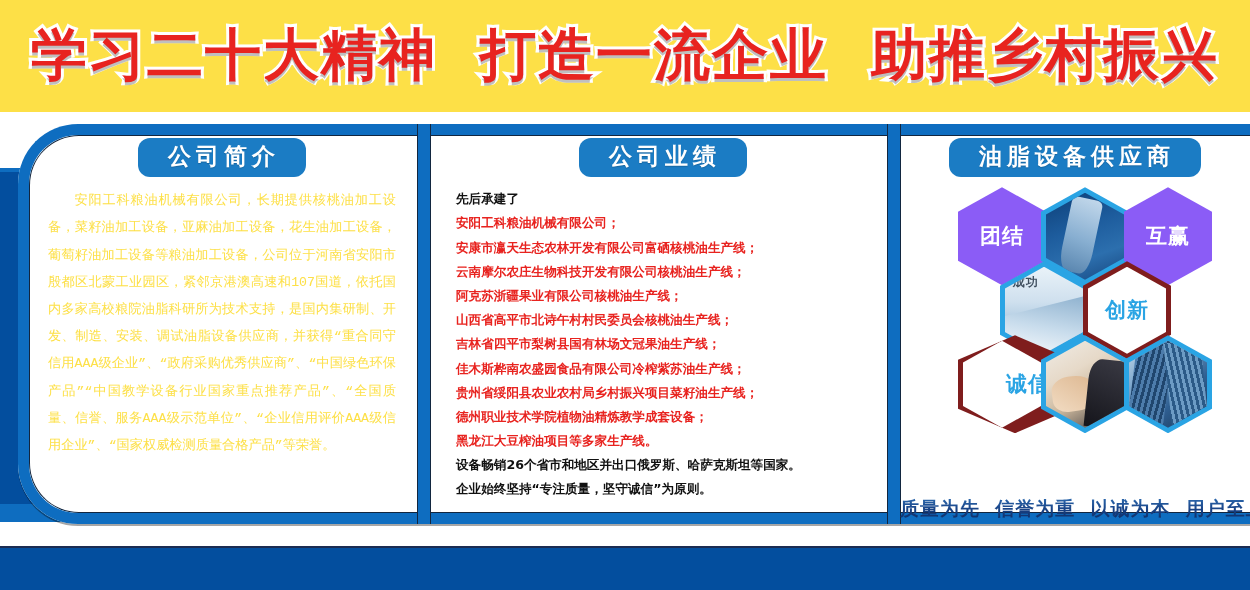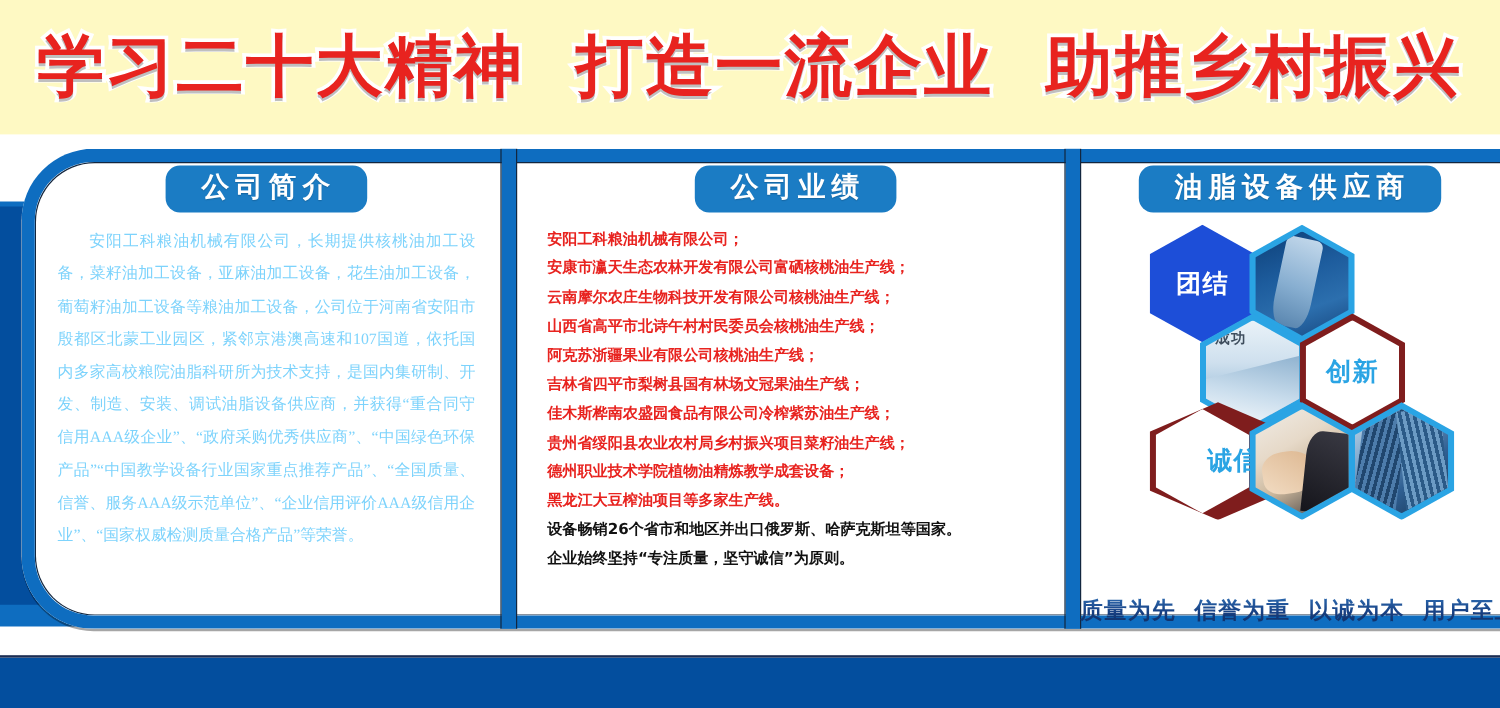--- a/index.html
+++ b/index.html
@@ -6,21 +6,21 @@
   body{
     width:1250px;height:590px;overflow:hidden;
     font-family:"Liberation Sans","DejaVu Sans",sans-serif;
     background:#034e9e;
   }
   .poster{position:relative;width:1250px;height:590px;overflow:hidden;background:#034e9e;}
 
   
   .header{
     position:absolute;left:0;top:0;width:1250px;height:112px;
-    background:#fef9c3;
+    background:#fde047;
     display:flex;align-items:center;justify-content:center;
     z-index:5;
   }
   .header-title{
     font-family:"DejaVu Sans","Liberation Sans",sans-serif;
     font-size:56px;font-weight:bold;letter-spacing:2px;
     color:#e8231f;
     -webkit-text-stroke:6px #ffffff;
     paint-order:stroke fill;
     white-space:pre;
@@ -109,22 +109,22 @@
     font-family:"DejaVu Sans","Liberation Sans",sans-serif;
     font-size:23px;font-weight:bold;letter-spacing:5px;
     padding:6px 26px 8px 30px;border-radius:12px;
     line-height:1.1;
     text-shadow:0 1px 1px rgba(0,0,0,.18);
   }
 
   
   .intro{
     margin-top:10px;
-    font-family:Liberation Serif, serif;
-    font-size:13.2px;color:#7dd3fc;
+    font-family:Liberation Mono, monospace;
+    font-size:13.2px;color:#fde047;
     line-height:2.06;
     text-align:justify;
     text-justify:inter-ideograph;
     text-indent:2em;
     font-weight:500;
   }
 
   .perf{
     margin-top:10px;
     font-family:"DejaVu Sans","Liberation Sans",sans-serif;
@@ -144,21 +144,21 @@
     position:absolute;left:5px;top:5.5px;width:78px;height:87px;
     clip-path:polygon(50% 0%,100% 25%,100% 75%,50% 100%,0% 75%,0% 25%);
     display:flex;align-items:center;justify-content:center;
   }
   .hex-label{
     position:relative;z-index:3;
     font-family:"DejaVu Sans","Liberation Sans",sans-serif;
     font-size:21px;font-weight:bold;letter-spacing:1px;
   }
   
-  .hex.solid{background:#1d4ed8;}
+  .hex.solid{background:#8b5cf6;}
   .hex.solid .hex-label{color:#ffffff;}
   
   .hex.outline{background:#7f1d1d;}
   .hex.outline .hex-inner{background:#ffffff;}
   .hex.outline .hex-label{color:#2aa4e4;}
   
   .hex.photo{background:#2aa4e4;}
   .hex.photo .hex-inner{overflow:hidden;}
   .ph{position:absolute;left:0;top:0;width:100%;height:100%;}
   .ph-carrier{background:linear-gradient(160deg,#0d3f77 0%,#1d5c9d 40%,#2c6fae 70%,#17477f 100%);}
@@ -240,25 +240,26 @@
       <div class="intro">安阳工科粮油机械有限公司，长期提供核桃油加工设备，菜籽油加工设备，亚麻油加工设备，花生油加工设备，葡萄籽油加工设备等粮油加工设备，公司位于河南省安阳市殷都区北蒙工业园区，紧邻京港澳高速和107国道，依托国内多家高校粮院油脂科研所为技术支持，是国内集研制、开发、制造、安装、调试油脂设备供应商，并获得“重合同守信用AAA级企业”、“政府采购优秀供应商”、“中国绿色环保产品”“中国教学设备行业国家重点推荐产品”、“全国质量、信誉、服务AAA级示范单位”、“企业信用评价AAA级信用企业”、“国家权威检测质量合格产品”等荣誉。</div>
     </div>
 
     <div class="divider"></div>
 
     <div class="col col-2">
       <div class="badge-wrap">
         <div class="badge">公司业绩</div>
       </div>
       <div class="perf">
+        <div>先后承建了</div>
         <div class="red">安阳工科粮油机械有限公司；</div>
         <div class="red">安康市瀛天生态农林开发有限公司富硒核桃油生产线；</div>
         <div class="red">云南摩尔农庄生物科技开发有限公司核桃油生产线；</div>
+        <div class="red">阿克苏浙疆果业有限公司核桃油生产线；</div>
         <div class="red">山西省高平市北诗午村村民委员会核桃油生产线；</div>
-        <div class="red">阿克苏浙疆果业有限公司核桃油生产线；</div>
         <div class="red">吉林省四平市梨树县国有林场文冠果油生产线；</div>
         <div class="red">佳木斯桦南农盛园食品有限公司冷榨紫苏油生产线；</div>
         <div class="red">贵州省绥阳县农业农村局乡村振兴项目菜籽油生产线；</div>
         <div class="red">德州职业技术学院植物油精炼教学成套设备；</div>
         <div class="red">黑龙江大豆榨油项目等多家生产线。</div>
         <div>设备畅销26个省市和地区并出口俄罗斯、哈萨克斯坦等国家。</div>
         <div>企业始终坚持“专注质量，坚守诚信”为原则。</div>
       </div>
     </div>
 
@@ -274,20 +275,23 @@
         <div class="hex solid" style="left:40px;top:2px;">
           <div class="hex-label">团结</div>
         </div>
 
         <div class="hex photo" style="left:123px;top:2px;">
           <div class="hex-inner">
             <div class="ph ph-carrier"></div>
           </div>
         </div>
 
+        <div class="hex solid" style="left:206px;top:2px;">
+          <div class="hex-label">互赢</div>
+        </div>
 
         <div class="hex photo" style="left:82px;top:76px;">
           <div class="hex-inner">
             <div class="ph ph-rocket"></div>
           </div>
         </div>
 
         <div class="hex outline" style="left:165px;top:76px;">
           <div class="hex-inner"></div>
           <div class="hex-label">创新</div>

